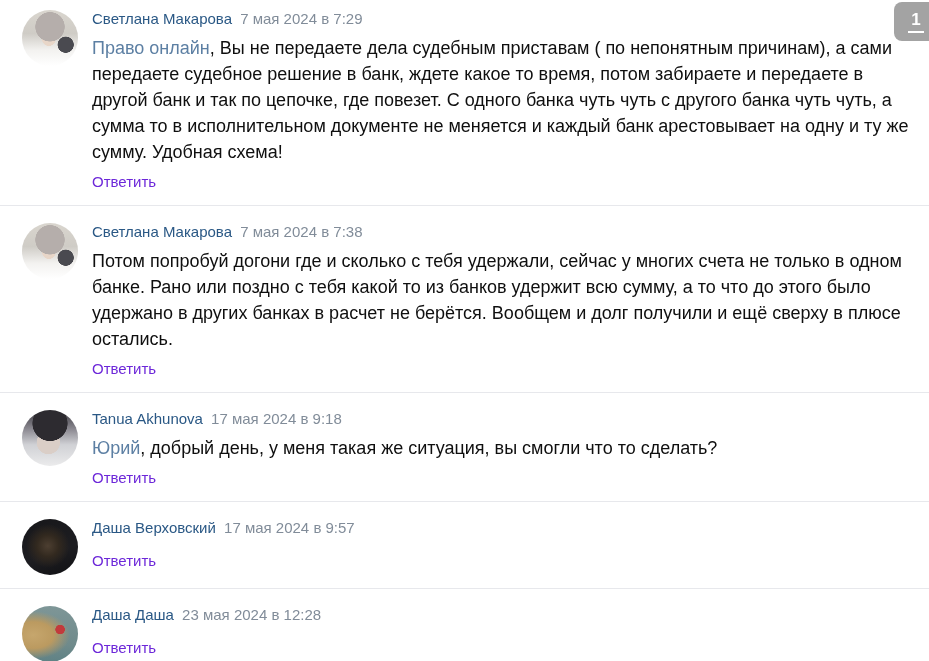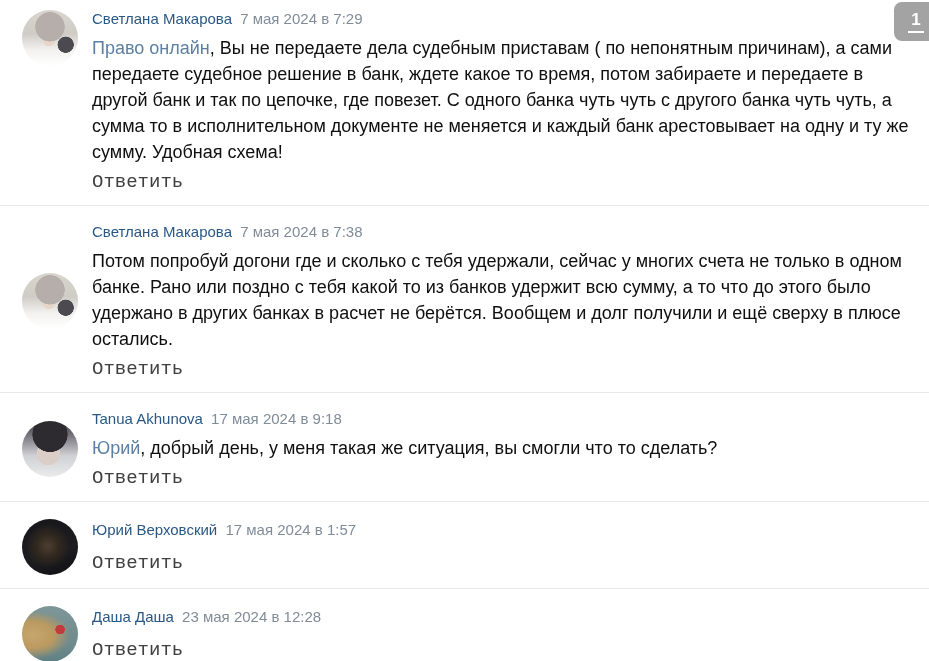--- a/index.html
+++ b/index.html
@@ -20,21 +20,20 @@
   }
   .comment {
     display: flex;
     align-items: flex-start;
     padding: 8px 10px 13px 22px;
     box-sizing: border-box;
   }
   .comment + .comment {
     border-top: 1px solid #e7e8ec;
     padding-top: 15px;
-    align-items: center;
   }
   .avatar {
     flex: 0 0 auto;
     width: 56px;
     height: 56px;
     border-radius: 50%;
     margin-top: 2px;
     cursor: pointer;
   }
   
@@ -95,26 +94,25 @@
     max-width: 832px;
   }
   .mention {
     color: #5c7fa3;
     text-decoration: none;
     cursor: pointer;
   }
   .reply {
     display: inline-block;
     margin-top: 7px;
-    font-size: 19px;
+    font-size: 15px;
     line-height: 20px;
-    color: #404040;
+    color: #6d28d9;
     text-decoration: none;
     cursor: pointer;
-    font-family: Liberation Mono, monospace;
   }
   
   .overlay-badge {
     position: absolute;
     top: 2px;
     right: -9px;
     width: 44px;
     height: 39px;
     background: rgba(158,158,158,0.95);
     border-radius: 8px;
@@ -175,22 +173,22 @@
       </div>
       <div class="comment-text"><a class="mention">Юрий</a><span>, добрый день, у меня такая же ситуация, вы смогли что то сделать?</span></div>
       <a class="reply">Ответить</a>
     </div>
   </article>
 
   <article class="comment">
     <div class="avatar av-yuriy"></div>
     <div class="comment-body">
       <div class="comment-head">
-        <a class="author">Юрий Верховский</a>
-        <span class="date">17 мая 2024 в 1:57</span>
+        <a class="author">Даша Верховский</a>
+        <span class="date">17 мая 2024 в 9:57</span>
       </div>
       <a class="reply">Ответить</a>
     </div>
   </article>
 
   <article class="comment">
     <div class="avatar av-dasha"></div>
     <div class="comment-body">
       <div class="comment-head">
         <a class="author">Даша Даша</a>

